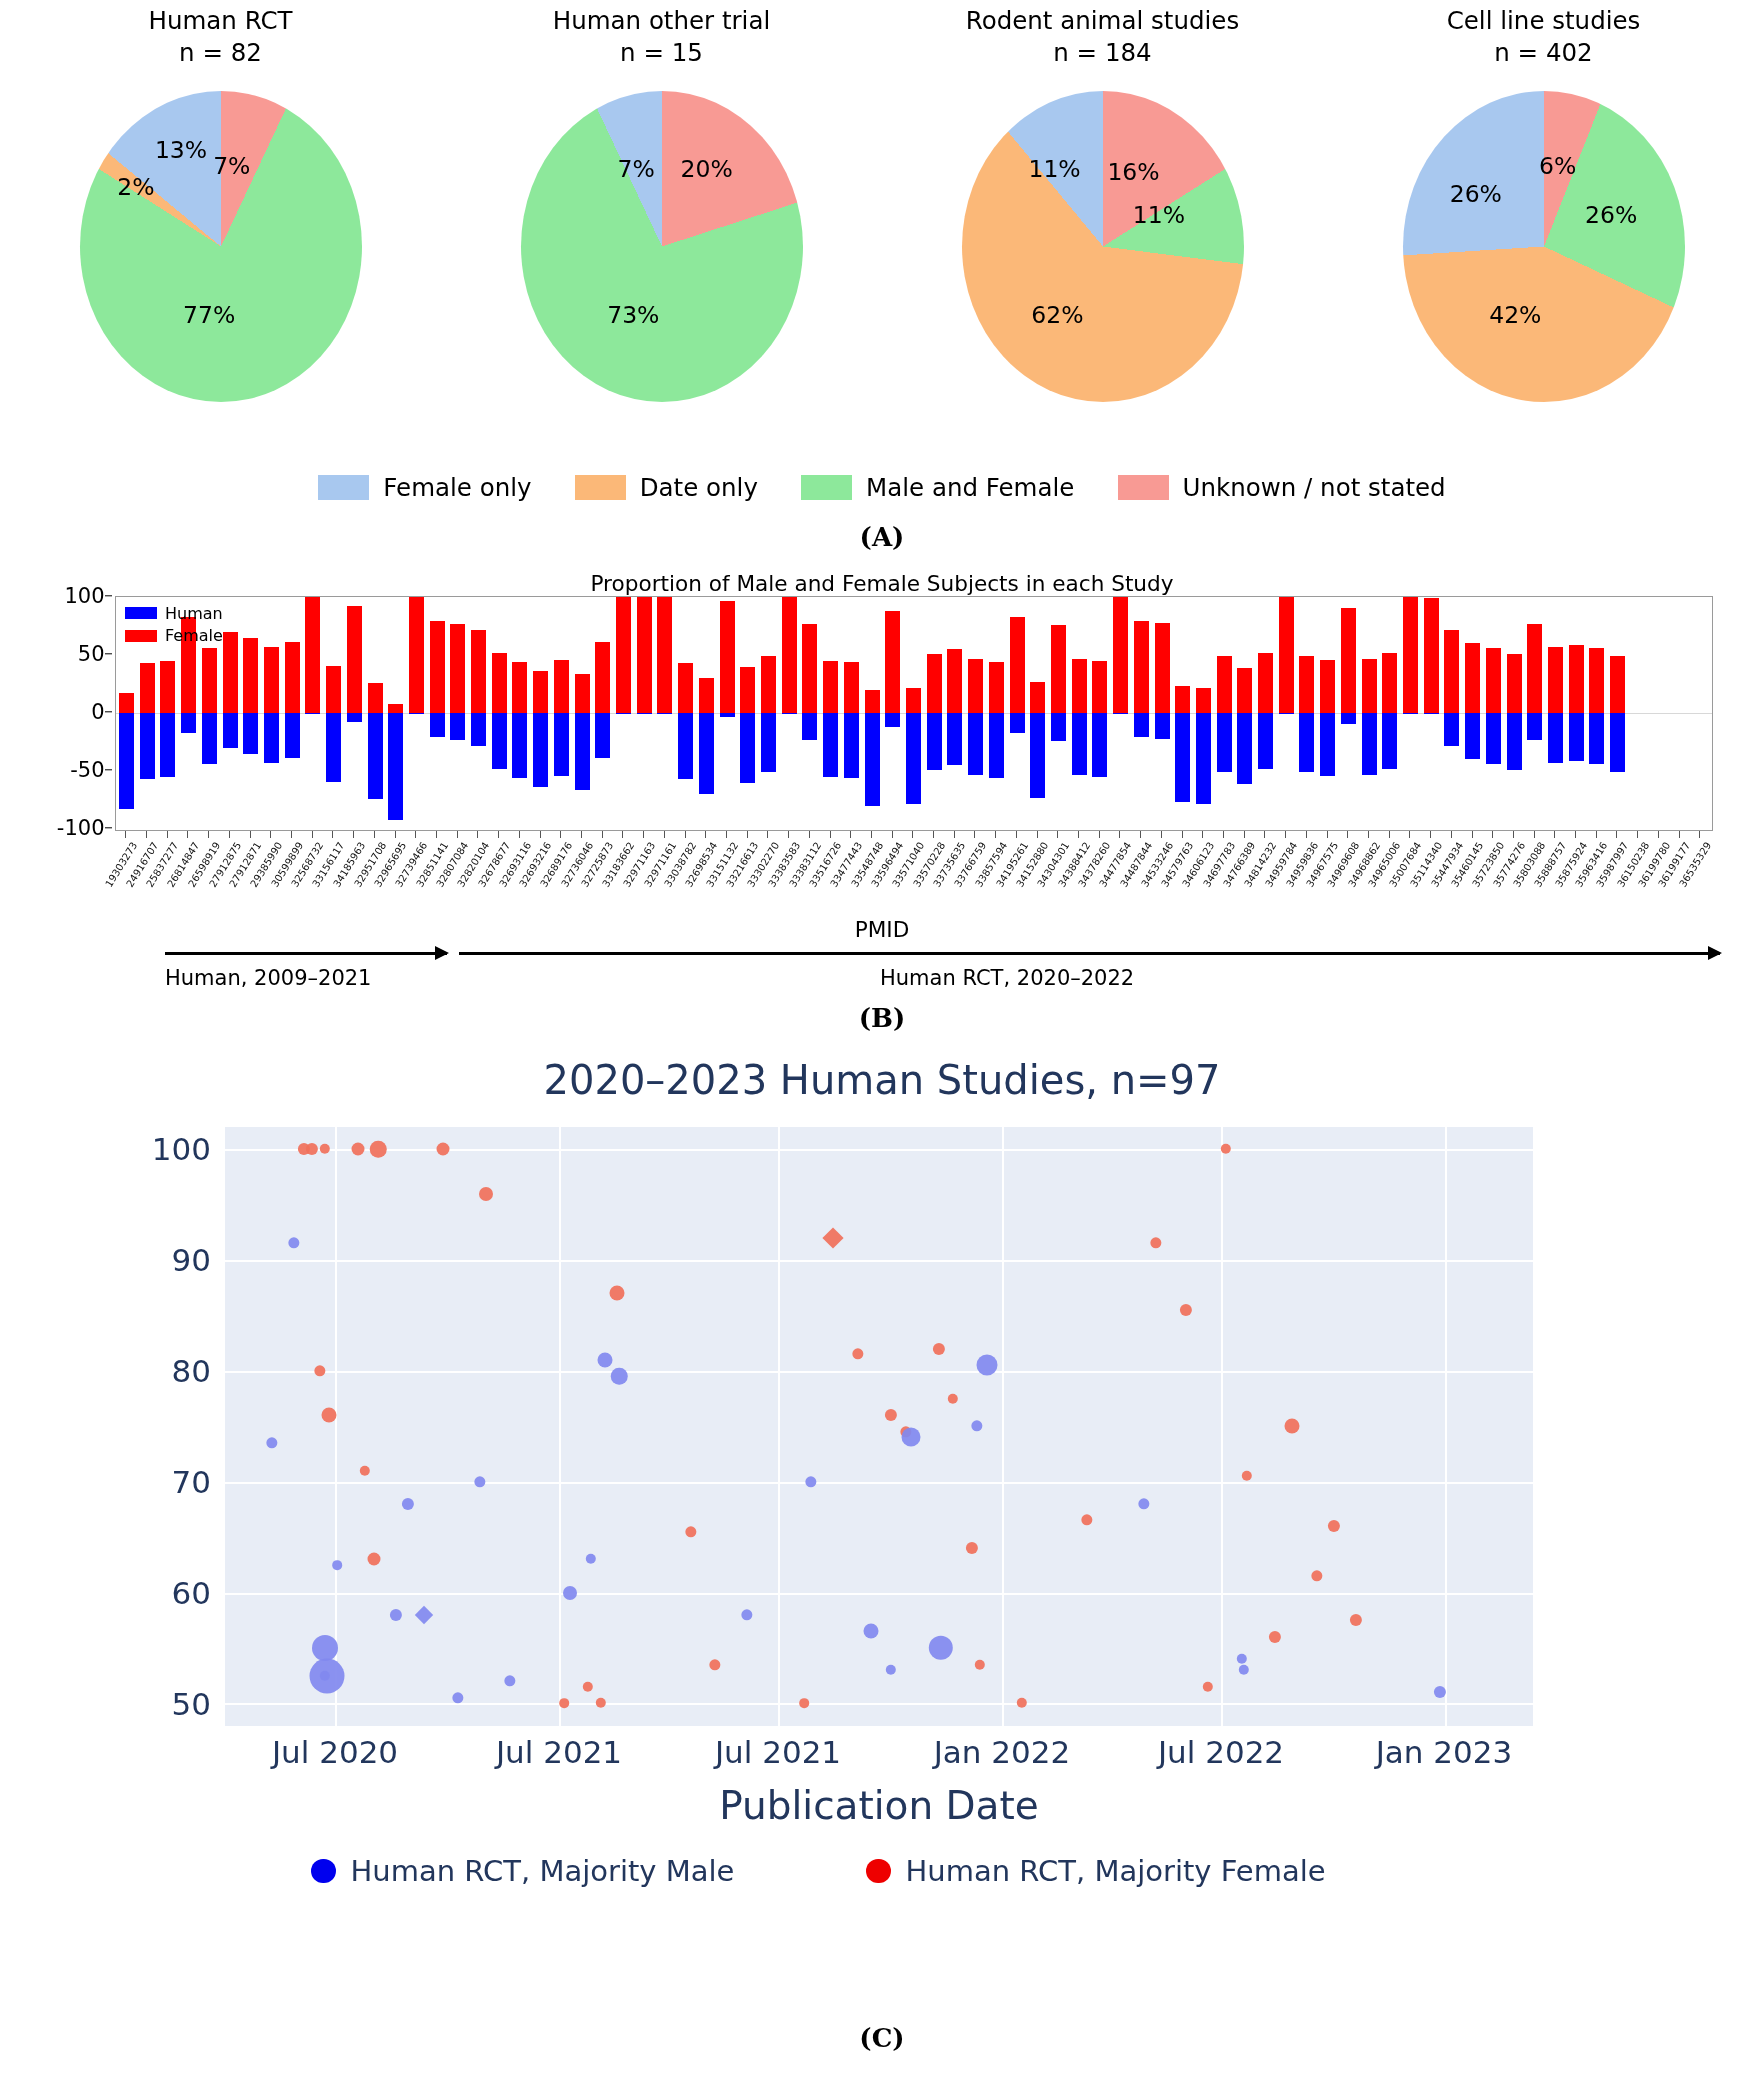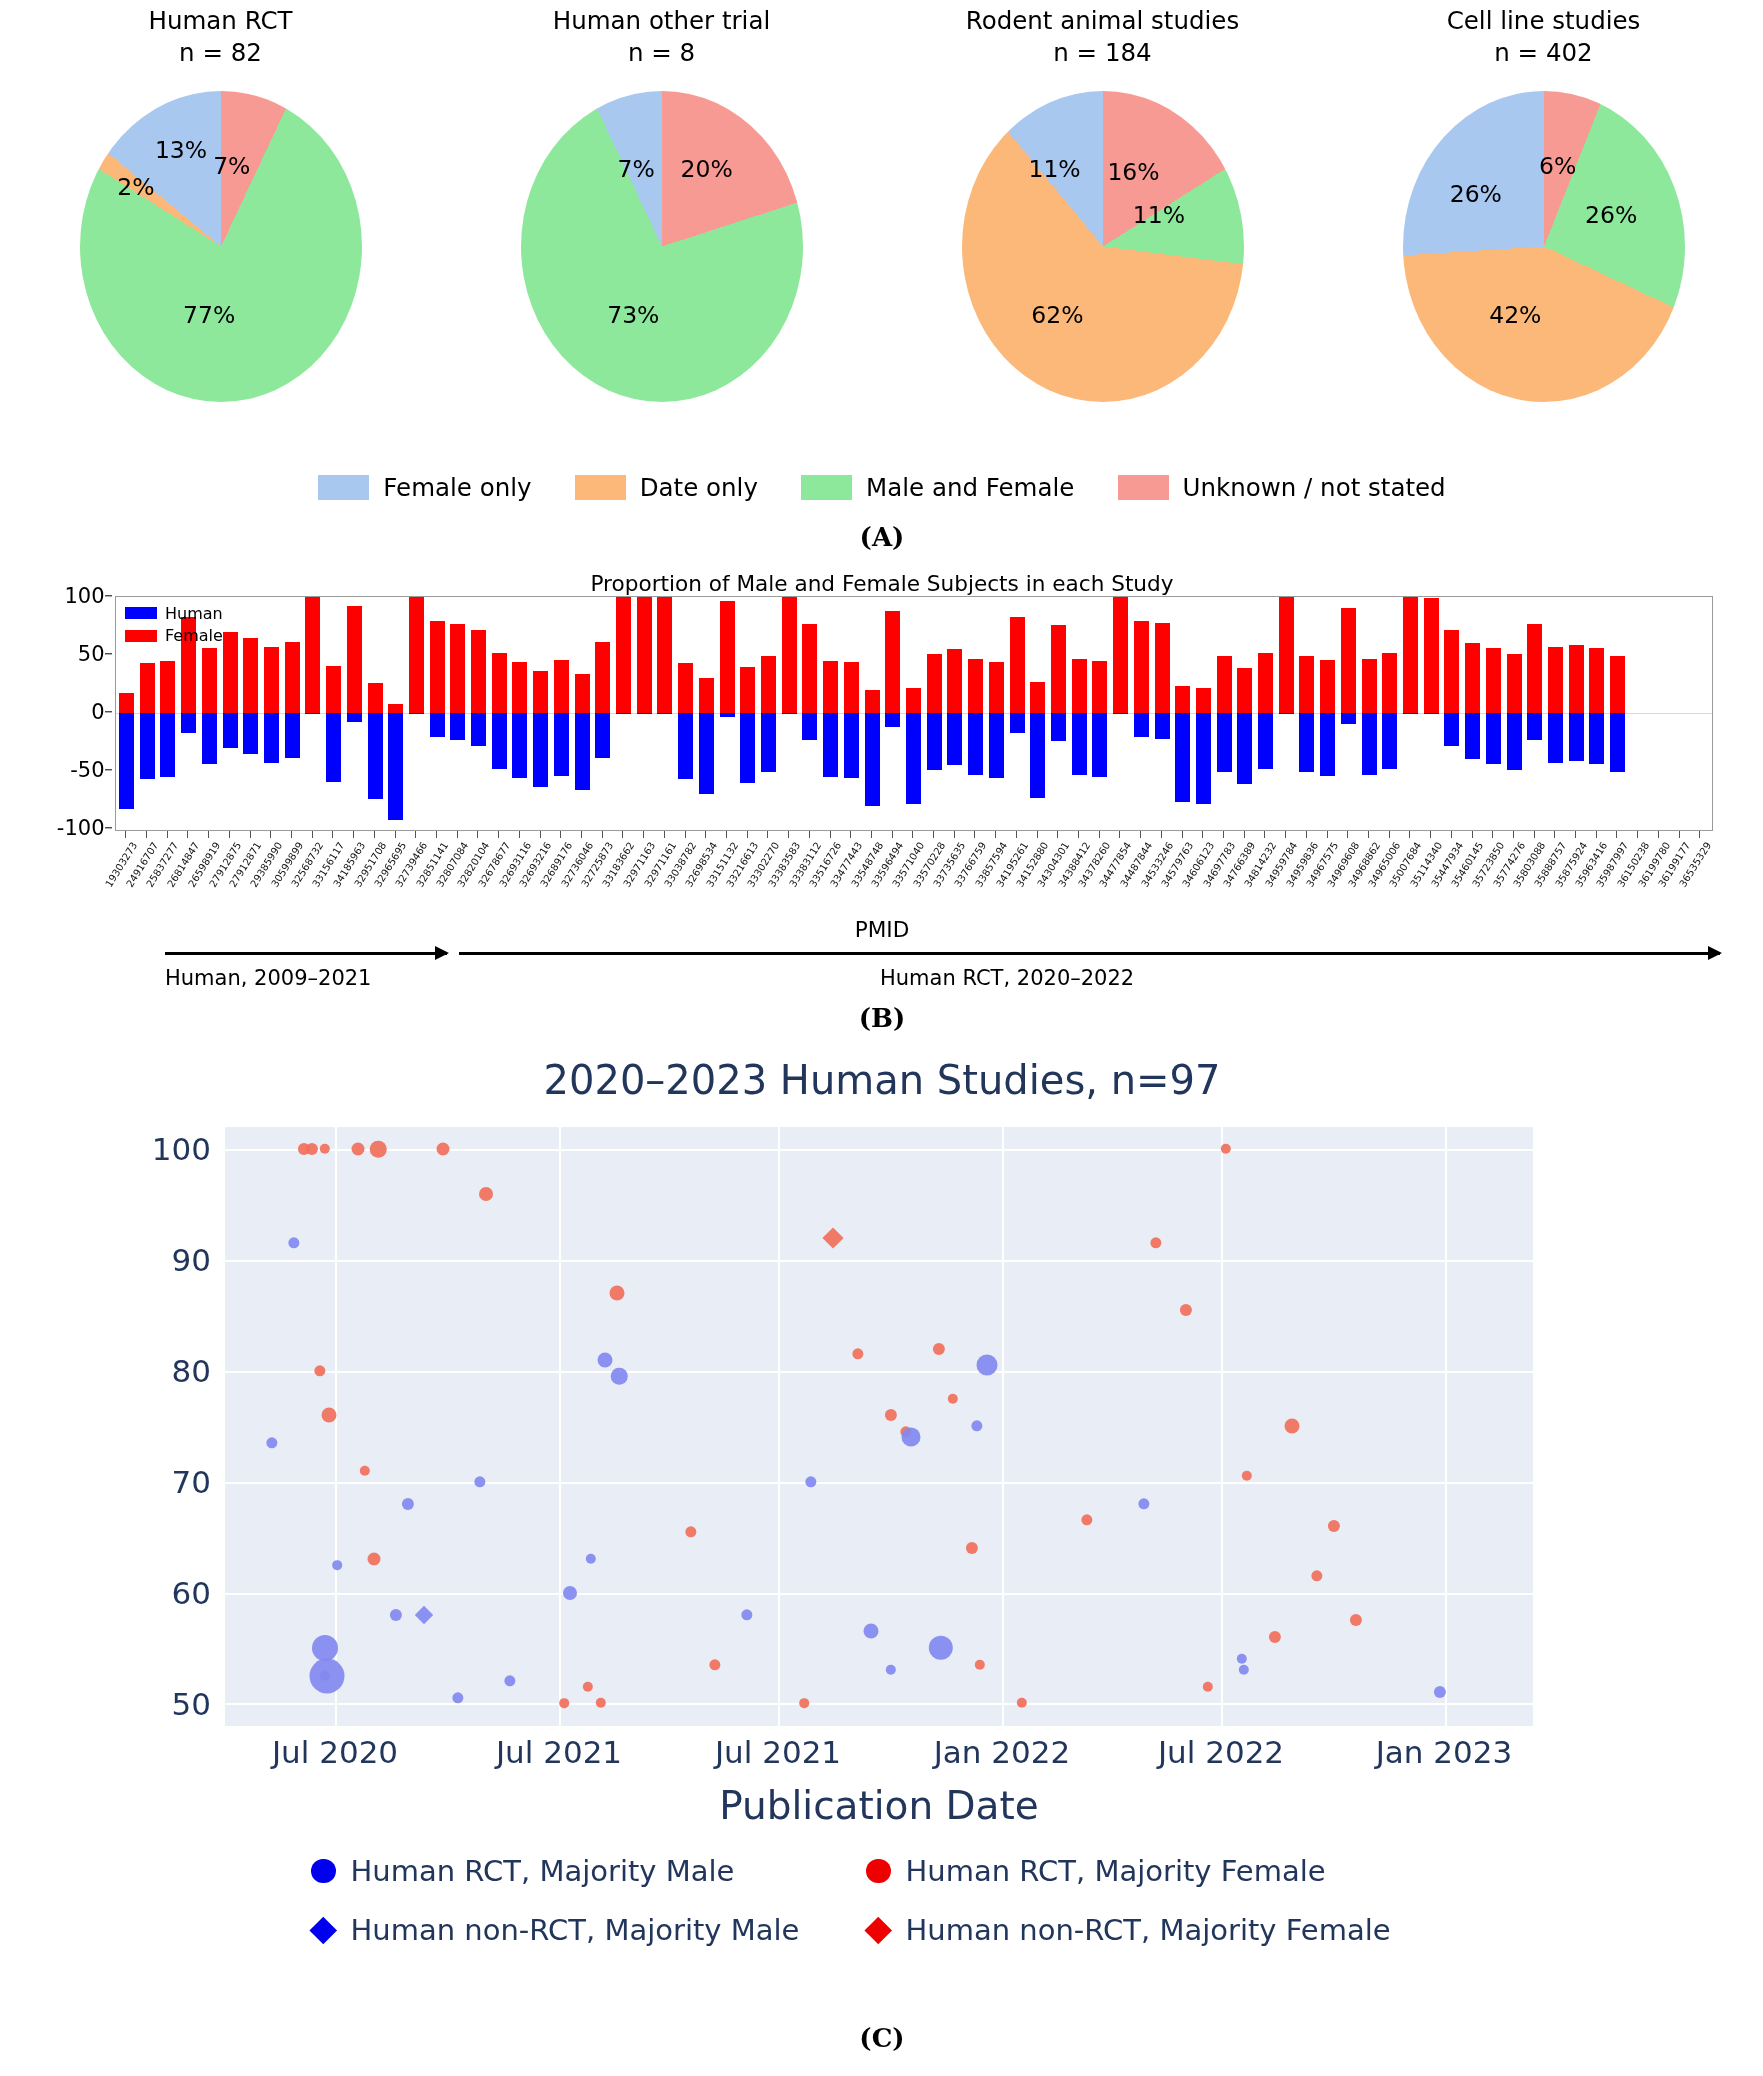--- a/index.html
+++ b/index.html
@@ -84,21 +84,21 @@
         <div class="slice-label" style="left:54%;top:24%;">7%</div>
         <div class="slice-label" style="left:46%;top:72%;">77%</div>
         <div class="slice-label" style="left:20%;top:31%;">2%</div>
         <div class="slice-label" style="left:36%;top:19%;">13%</div>
       </div>
     </div>
 
     <div class="pie-col" style="left:441px;">
       <div class="pie-title">
         <span>Human other trial</span><br>
-        <span>n = 8</span>
+        <span>n = 15</span>
       </div>
       <div class="pie-wrap">
         <div class="pie" id="pieA1" style="background: conic-gradient(rgb(248, 154, 148) 0deg, rgb(248, 154, 148) 72deg, rgb(141, 232, 155) 72deg, rgb(141, 232, 155) 334.8deg, rgb(168, 200, 239) 334.8deg, rgb(168, 200, 239) 360deg);"></div>
         <div class="slice-label" style="left:66%;top:25%;">20%</div>
         <div class="slice-label" style="left:40%;top:72%;">73%</div>
         <div class="slice-label" style="left:-99%;top:-99%;"></div>
         <div class="slice-label" style="left:41%;top:25%;">7%</div>
       </div>
     </div>
 
@@ -763,29 +763,19 @@
       <div class="legC-row">
         <div class="legC-item">
           <span class="legC-mk c-circ" style="background:#0000ee"></span>
           <span class="legC-tx">Human RCT, Majority Male</span>
         </div>
         <div class="legC-item">
           <span class="legC-mk c-circ" style="background:#ee0000"></span>
           <span class="legC-tx">Human RCT, Majority Female</span>
         </div>
       </div>
-      <div class="legC-row">
-        <div class="legC-item">
-          <span class="legC-mk" style="background:#0000ee;transform:rotate(45deg) scale(.78)"></span>
-          <span class="legC-tx">Human non-RCT, Majority Male</span>
-        </div>
-        <div class="legC-item">
-          <span class="legC-mk" style="background:#ee0000;transform:rotate(45deg) scale(.78)"></span>
-          <span class="legC-tx">Human non-RCT, Majority Female</span>
-        </div>
-      </div>
     </div>
 
     <div id="labelC" class="panel-label">(C)</div>
   </div>
 
 </div>
 
 
 </body></html>

